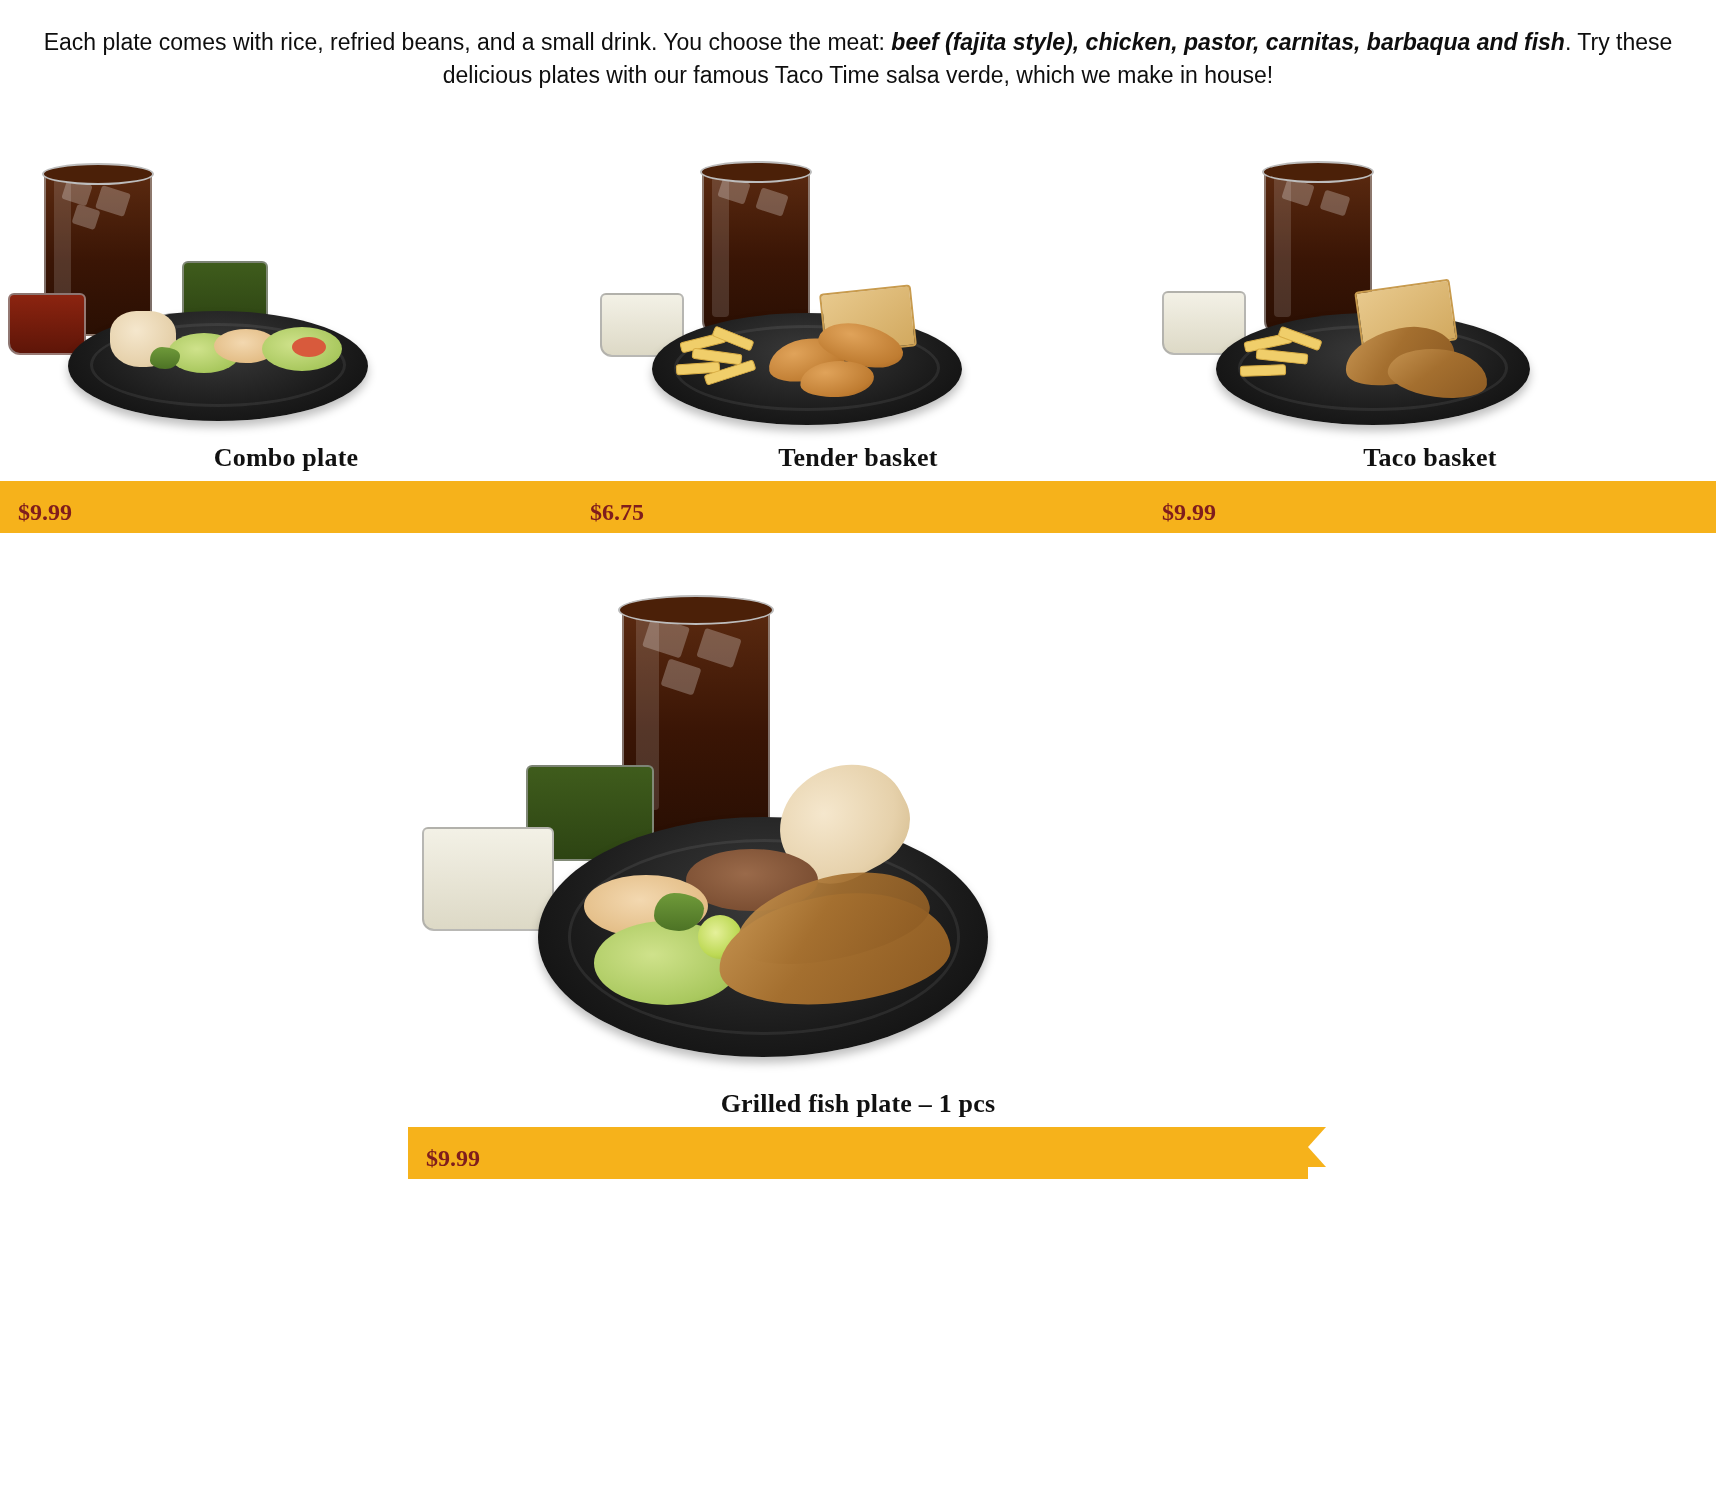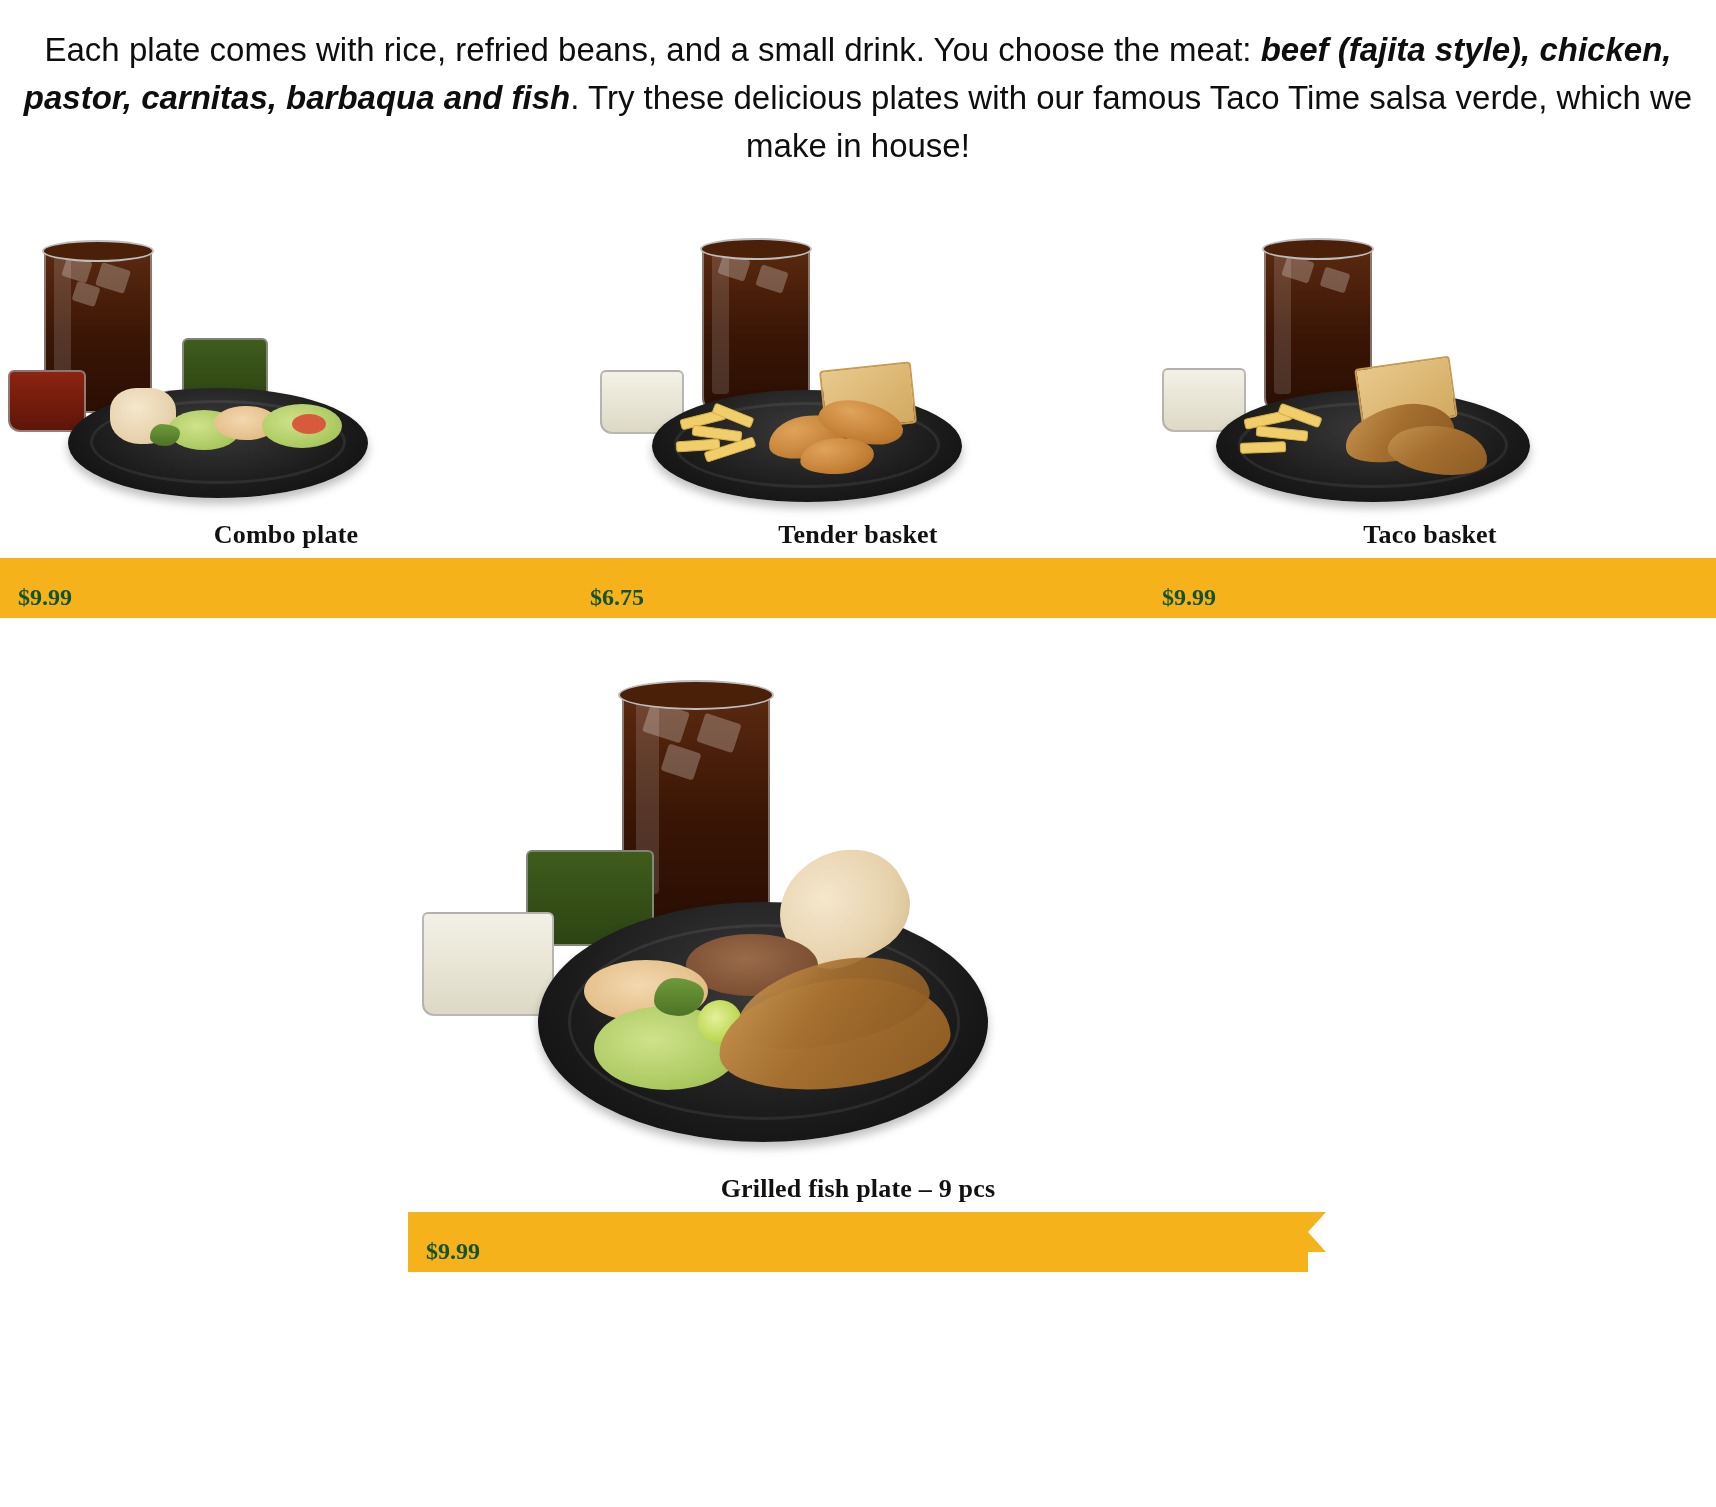--- a/index.html
+++ b/index.html
@@ -37,21 +37,21 @@
     line-height: 1.05;
     margin: 0;
   }
 
   
   .intro {
     margin: 26px auto 0 auto;
     width: 1700px;
     padding: 0 14px;
     text-align: center;
-    font-size: 33px;
+    font-size: 23px;
     line-height: 1.45;
     color: #0e0e0e;
     font-weight: 400;
   }
   .intro em {
     font-style: italic;
     font-weight: 700;
   }
 
   
@@ -81,26 +81,26 @@
     font-size: 26px;
     color: #111;
     margin-top: 12px;
     text-align: center;
     letter-spacing: 0.2px;
   }
   .price-tag {
     position: relative;
     display: inline-block;
     background: #f6b21b;
-    color: #14532d;
+    color: #7f1d1d;
     font-family: "Liberation Serif", serif;
     font-weight: 700;
     font-size: 24px;
     line-height: 1;
-    padding: 27px 20px 9px 18px;
+    padding: 19px 20px 9px 18px;
     margin-top: 8px;
   }
   .price-tag::after {
     content: "";
     position: absolute;
     right: -18px;
     top: 0;
     width: 0;
     height: 0;
     border-top: 20px solid #f6b21b;
@@ -332,18 +332,18 @@
 
         <div class="rice" style="left:176px; top:298px; width:124px; height:62px;"></div>
 
         <div class="lettuce" style="left:186px; top:344px; width:146px; height:84px;"></div>
         <div class="pepper" style="left:246px; top:316px; width:50px; height:38px;"></div>
         <div class="lime" style="left:290px; top:338px; width:44px; height:44px;"></div>
 
         <div class="fishfillet" style="left:310px; top:318px; width:232px; height:108px; transform:rotate(-6deg);"></div>
         <div class="fishfillet" style="left:326px; top:300px; width:196px; height:82px; transform:rotate(-12deg); opacity:0.92;"></div>
       </div>
-      <div class="item-name">Grilled fish plate – 9 pcs</div>
+      <div class="item-name">Grilled fish plate – 1 pcs</div>
       <div class="price-tag">$9.99</div>
     </div>
   </div>
 
 </div>
 
 </body></html>

